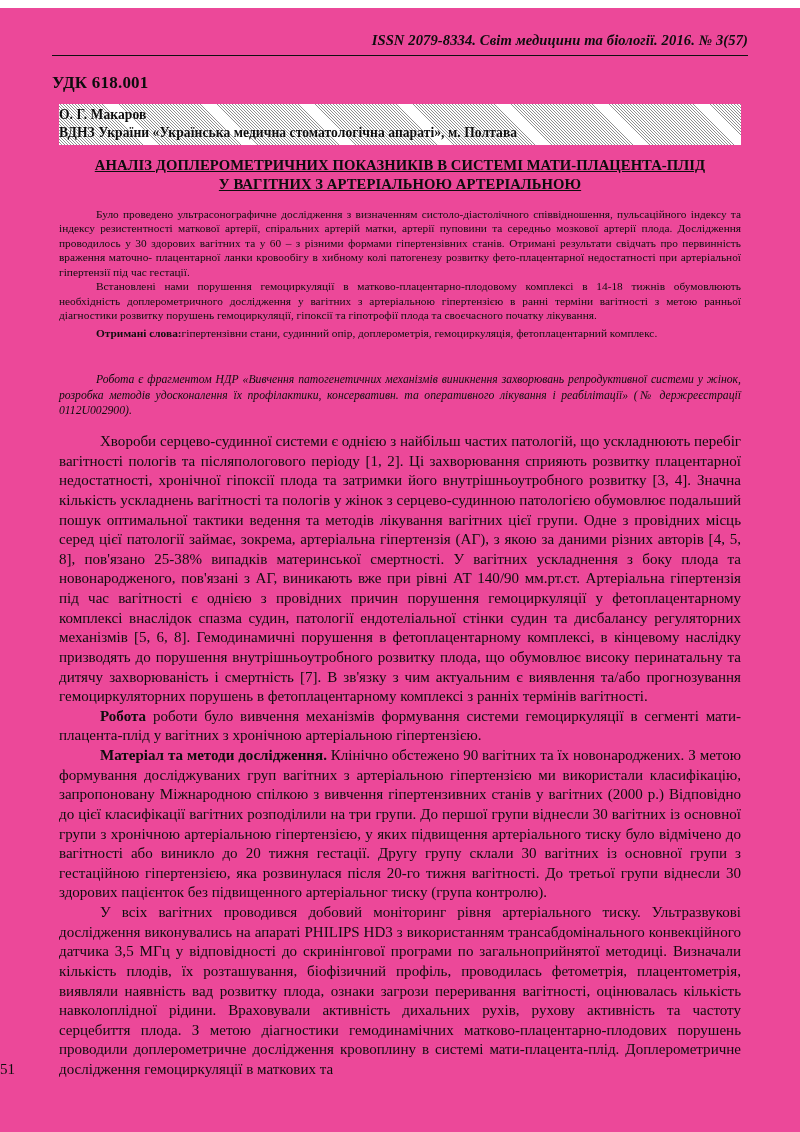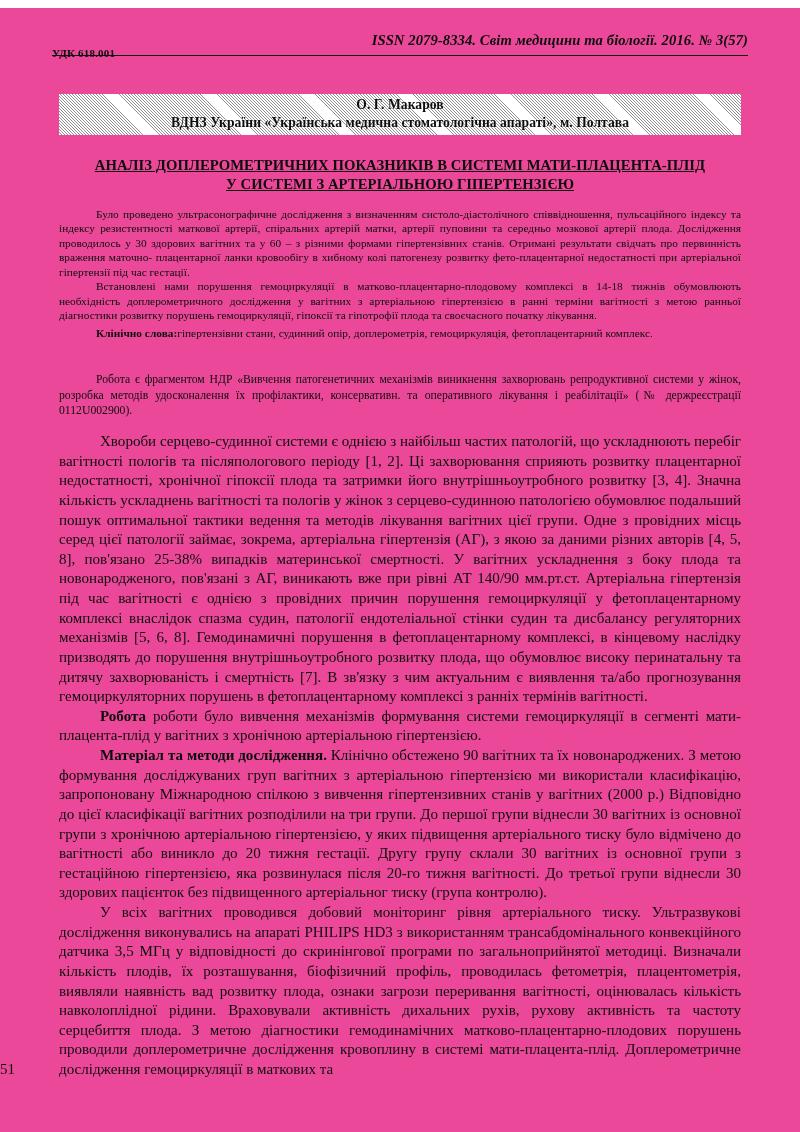--- a/index.html
+++ b/index.html
@@ -41,34 +41,34 @@
     right: 52px;
     top: 47px;
     height: 0;
     border-top: 1.6px solid #101010;
   }
 
   
   .udc {
     position: absolute;
     left: 52px;
-    top: 39px;
-    font-weight: bold;
-    font-size: 11px;
+    top: 65px;
+    font-weight: bold;
+    font-size: 17px;
     letter-spacing: 0.2px;
   }
 
   
   .author-band {
     position: absolute;
     left: 59px;
     right: 59px;
-    top: 86px;
+    top: 96px;
     padding: 2px 0 3px 0;
-    text-align: center;
+    text-align: left;
     
     background-color: #ffffff;
     background-image:
       repeating-linear-gradient(
         45deg,
         #8f8f8f 0px, #8f8f8f 0.6px,
         #ffffff 0.6px, #ffffff 2.1px
       );
   }
   .author-band .line {
@@ -121,20 +121,21 @@
   }
 
   
   .funding {
     position: absolute;
     left: 59px;
     right: 59px;
     top: 364px;
     font-size: 11.7px;
     line-height: 1.33;
+    font-style: italic;
     text-align: justify;
     text-indent: 37px;
   }
 
   
   .body-text {
     position: absolute;
     left: 59px;
     right: 59px;
     top: 424px;
@@ -172,27 +173,27 @@
 
   <div class="udc">УДК 618.001</div>
 
   <div class="author-band">
     <div class="line">О. Г. Макаров</div>
     <div class="line affil">ВДНЗ України «Українська медична стоматологічна апараті», м. Полтава</div>
   </div>
 
   <div class="article-title">
     <div>АНАЛІЗ ДОПЛЕРОМЕТРИЧНИХ ПОКАЗНИКІВ В СИСТЕМІ МАТИ-ПЛАЦЕНТА-ПЛІД</div>
-    <div>У СИСТЕМІ З АРТЕРІАЛЬНОЮ ГІПЕРТЕНЗІЄЮ</div>
+    <div>У ВАГІТНИХ З АРТЕРІАЛЬНОЮ АРТЕРІАЛЬНОЮ</div>
   </div>
 
   <div class="abstract">
     <p>Було проведено ультрасонографичне  дослідження з визначенням систоло-діастолічного співвідношення, пульсаційного індексу та індексу резистентності маткової артерії, спіральних артерій матки, артерії пуповини та середньо мозкової артерії плода. Дослідження проводилось у 30 здорових вагітних та у 60 – з різними формами гіпертензівних станів. Отримані результати свідчать про первинність враження маточно- плацентарної ланки кровообігу в хибному колі патогенезу розвитку фето-плацентарної недостатності при артеріальної гіпертензії під час гестації.</p>
     <p>Встановлені нами порушення гемоциркуляції в матково-плацентарно-плодовому комплексі в 14-18 тижнів обумовлюють необхідність доплерометричного дослідження у вагітних з артеріальною гіпертензією в ранні терміни вагітності з метою ранньої діагностики розвитку порушень гемоциркуляції, гіпоксії та гіпотрофії плода та своєчасного початку лікування.</p>
-    <p class="kw"><span class="kw-label">Клінічно слова:</span><span>гіпертензівни стани, судинний опір, доплерометрія, гемоциркуляція, фетоплацентарний комплекс.</span></p>
+    <p class="kw"><span class="kw-label">Отримані слова:</span><span>гіпертензівни стани, судинний опір, доплерометрія, гемоциркуляція, фетоплацентарний комплекс.</span></p>
   </div>
 
   <div class="funding">Робота є фрагментом НДР «Вивчення патогенетичних механізмів виникнення захворювань репродуктивної системи у жінок, розробка методів удосконалення їх профілактики, консервативн. та оперативного лікування і реабілітації» (№ держреєстрації 0112U002900).</div>
 
   <div class="body-text">
     <p>Хвороби серцево-судинної системи є однією з найбільш частих патологій, що ускладнюють перебіг вагітності пологів та післяпологового періоду [1, 2]. Ці захворювання сприяють розвитку плацентарної недостатності, хронічної гіпоксії плода та затримки його внутрішньоутробного розвитку [3, 4]. Значна кількість ускладнень вагітності та пологів у жінок з серцево-судинною патологією обумовлює  подальший пошук оптимальної тактики ведення та методів лікування вагітних цієї групи. Одне з провідних місць серед цієї патології займає, зокрема, артеріальна гіпертензія (АГ), з якою за даними різних авторів [4, 5, 8], пов'язано 25-38% випадків материнської смертності. У вагітних ускладнення з боку плода та новонародженого, пов'язані з АГ, виникають вже при рівні АТ 140/90 мм.рт.ст. Артеріальна гіпертензія під час вагітності є однією з провідних причин порушення гемоциркуляції у фетоплацентарному комплексі внаслідок спазма судин, патології ендотеліальної стінки судин та дисбалансу регуляторних механізмів [5, 6, 8]. Гемодинамичні порушення в фетоплацентарному комплексі, в кінцевому наслідку призводять до порушення внутрішньоутробного розвитку плода, що обумовлює високу перинатальну та дитячу захворюваність і смертність [7]. В зв'язку з чим актуальним є виявлення та/або прогнозування гемоциркуляторних порушень в фетоплацентарному комплексі з ранніх термінів вагітності.</p>
     <p><span class="lead">Робота</span><span> роботи було вивчення механізмів формування системи гемоциркуляції в сегменті мати-плацента-плід у вагітних з хронічною артеріальною гіпертензією.</span></p>
     <p><span class="lead">Матеріал та методи дослідження.</span><span> Клінічно обстежено 90 вагітних та їх новонароджених. З метою формування досліджуваних груп вагітних з артеріальною гіпертензією ми використали класифікацію, запропоновану Міжнародною спілкою з вивчення гіпертензивних станів у вагітних (2000 р.) Відповідно до цієї класифікації вагітних розподілили на  три групи. До першої групи віднесли 30 вагітних із основної групи з хронічною артеріальною гіпертензією, у яких підвищення артеріального тиску було відмічено до вагітності або виникло до 20 тижня гестації. Другу групу склали 30 вагітних із основної групи з гестаційною гіпертензією, яка розвинулася після 20-го тижня  вагітності. До третьої групи віднесли 30 здорових пацієнток без підвищенного артеріальног тиску (група контролю).</span></p>
     <p>У всіх вагітних проводився добовий моніторинг рівня артеріального тиску. Ультразвукові дослідження виконувались на апараті PHILIPS HD3 з використанням трансабдомінального конвекційного датчика 3,5 МГц у відповідності до скринінгової програми по загальноприйнятої методиці. Визначали кількість плодів, їх розташування, біофізичний профіль, проводилась фетометрія, плацентометрія, виявляли наявність вад розвитку плода, ознаки загрози переривання вагітності, оцінювалась кількість навколоплідної рідини. Враховували активність дихальних рухів, рухову активність та частоту серцебиття плода. З метою діагностики гемодинамічних матково-плацентарно-плодових порушень проводили доплерометричне дослідження  кровоплину в системі мати-плацента-плід. Доплерометричне дослідження гемоциркуляції в маткових та</p>
   </div>

